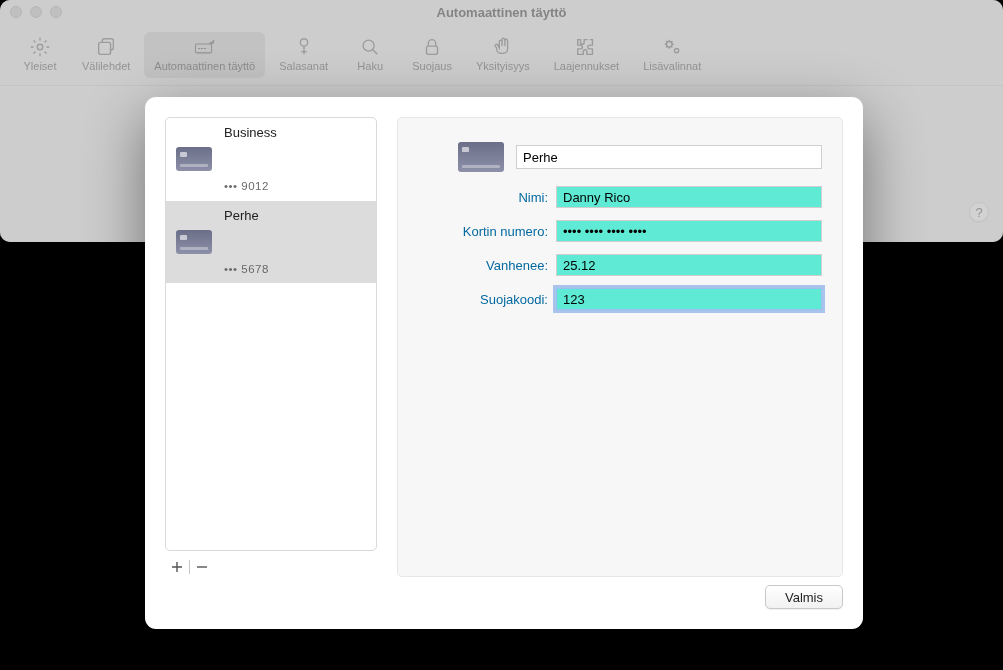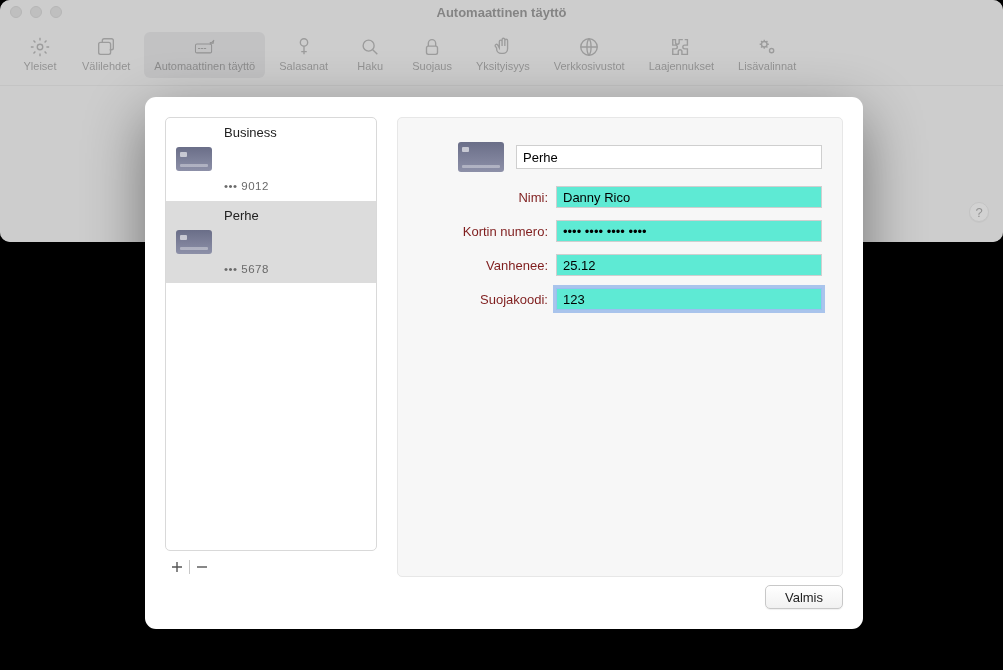--- a/index.html
+++ b/index.html
@@ -209,21 +209,21 @@
 
   .form-row {
     display:flex;
     align-items:center;
     margin-bottom:12px;
   }
   .form-row label {
     width:138px;
     text-align:right;
     padding-right:8px;
-    color:#7f1d1d;
+    color:#0369a1;
     font-size:13px;
   }
   .form-row input {
     flex:1;
     height:22px;
     border:1px solid #cfcfcf;
     background:#5eead4;
     padding:0 6px;
     font-size:13px;
   }
@@ -330,29 +330,20 @@
 
     <div class="tool-item">
       <div class="tool-icon">
         <svg width="22" height="22" viewBox="0 0 24 24" fill="none" stroke="currentColor" stroke-width="1.5">
           <path d="M8 13V6a1.5 1.5 0 0 1 3 0v5V4a1.5 1.5 0 0 1 3 0v7V5a1.5 1.5 0 0 1 3 0v9a5 5 0 0 1-5 5h-2a5 5 0 0 1-5-5v-1l-1.5-2a1.5 1.5 0 0 1 2.5-1.5L8 13z"></path>
         </svg>
       </div>
       <span class="tool-label">Yksityisyys</span>
     </div>
 
-    <div class="tool-item">
-      <div class="tool-icon">
-        <svg width="22" height="22" viewBox="0 0 24 24" fill="none" stroke="currentColor" stroke-width="1.5">
-          <circle cx="12" cy="12" r="9"></circle>
-          <path d="M3 12h18M12 3c3 3 3 15 0 18M12 3c-3 3-3 15 0 18"></path>
-        </svg>
-      </div>
-      <span class="tool-label">Verkkosivustot</span>
-    </div>
 
     <div class="tool-item">
       <div class="tool-icon">
         <svg width="22" height="22" viewBox="0 0 24 24" fill="none" stroke="currentColor" stroke-width="1.5">
           <path d="M14 4h-4v3a2 2 0 1 1-4 0V4H3v6h3a2 2 0 1 1 0 4H3v6h6v-3a2 2 0 1 1 4 0v3h6v-6h-3a2 2 0 1 1 0-4h3V4h-3"></path>
         </svg>
       </div>
       <span class="tool-label">Laajennukset</span>
     </div>
 

